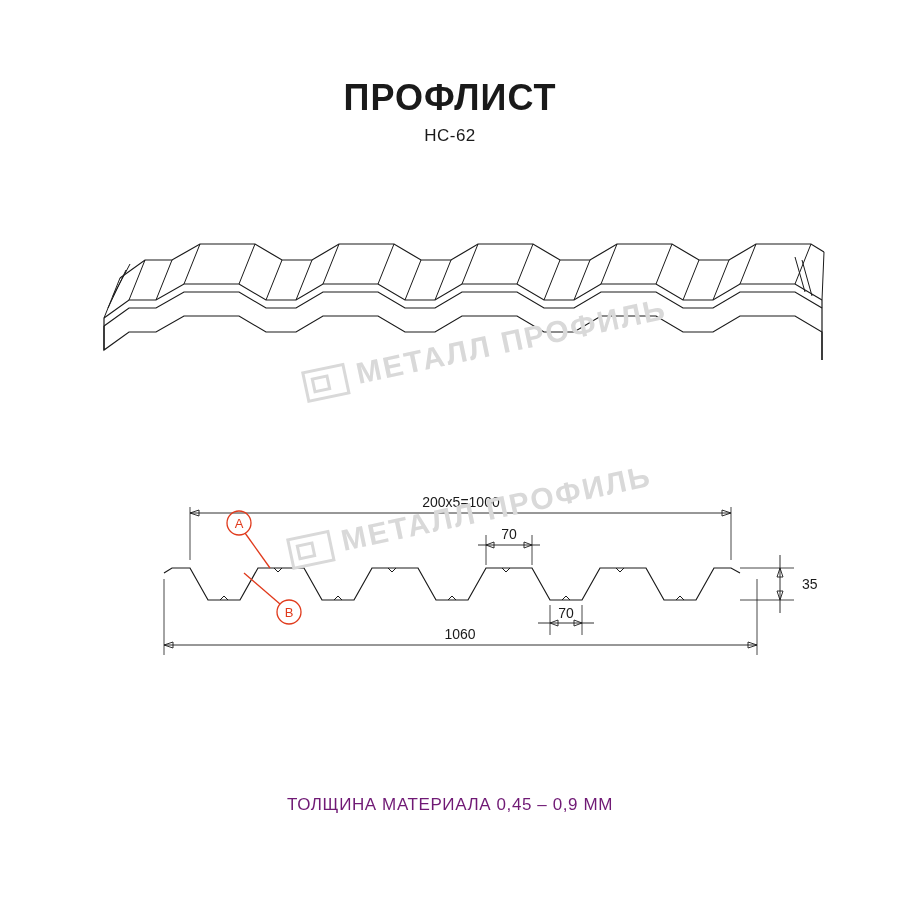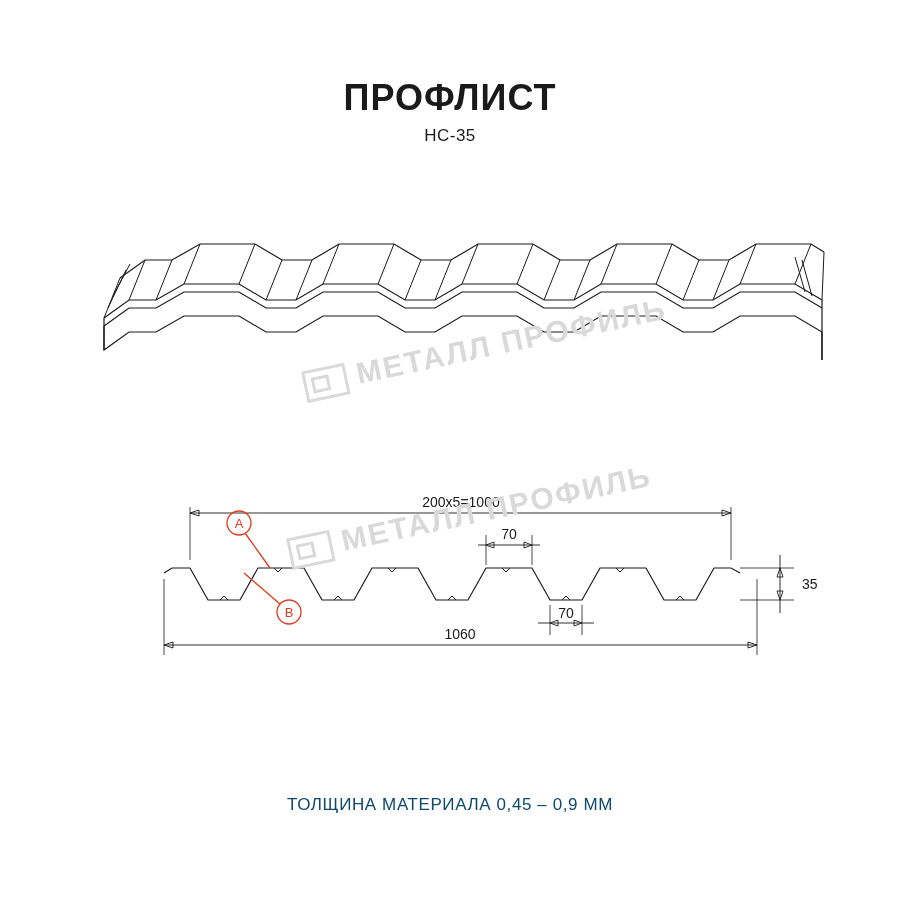--- a/index.html
+++ b/index.html
@@ -42,21 +42,21 @@
     letter-spacing: 0.5px;
   }
   .footer-note {
     position: absolute;
     left: 0;
     top: 795px;
     width: 900px;
     text-align: center;
     font-size: 17px;
     letter-spacing: 0.6px;
-    color: #0c4a6e;
+    color: #701a75;
   }
   .drawing-iso, .drawing-section {
     position: absolute;
     left: 12px;
   }
   .drawing-iso { top: 200px; }
   .drawing-section { top: 455px; }
 
   .wm {
     position: absolute;
@@ -104,21 +104,21 @@
   .red-t { fill: #e03a1c; font-size: 13px; font-family: "Liberation Sans", sans-serif; }
   .dtxt { fill: #1a1a1a; font-size: 14px; font-family: "Liberation Sans", sans-serif; }
 </style>
 </head>
 <body>
 
 <div class="page">
 
   <div class="title-block">
     <div class="title">ПРОФЛИСТ</div>
-    <div class="subtitle">НС-35</div>
+    <div class="subtitle">НС-62</div>
   </div>
 
   <div class="drawing-iso">
     <svg width="900" height="220" viewBox="0 0 900 220">
       <g>
 
         <path class="ln" d="M108 78 L133 60 L160 60 L188 44 L243 44 L270 60 L300 60 L327 44 L382 44 L409 60 L439 60 L466 44 L521 44 L548 60 L578 60 L605 44 L660 44 L687 60 L717 60 L744 44 L799 44 L812 52"></path>
 
         <path class="ln" d="M92 118 L117 100 L144 100 L172 84 L227 84 L254 100 L284 100 L311 84 L366 84 L393 100 L423 100 L450 84 L505 84 L532 100 L562 100 L589 84 L644 84 L671 100 L701 100 L728 84 L783 84 L810 100"></path>
 

